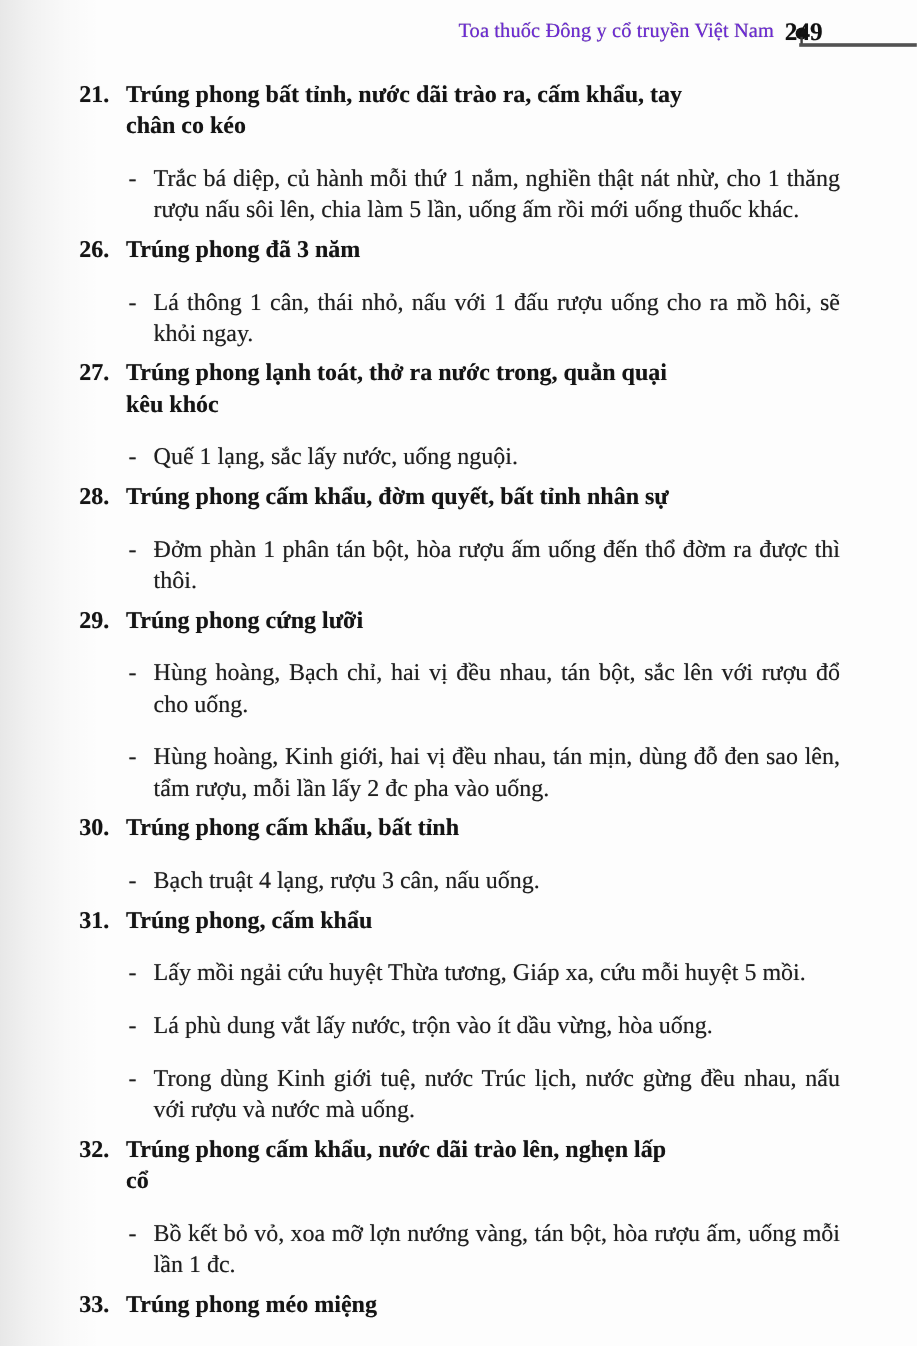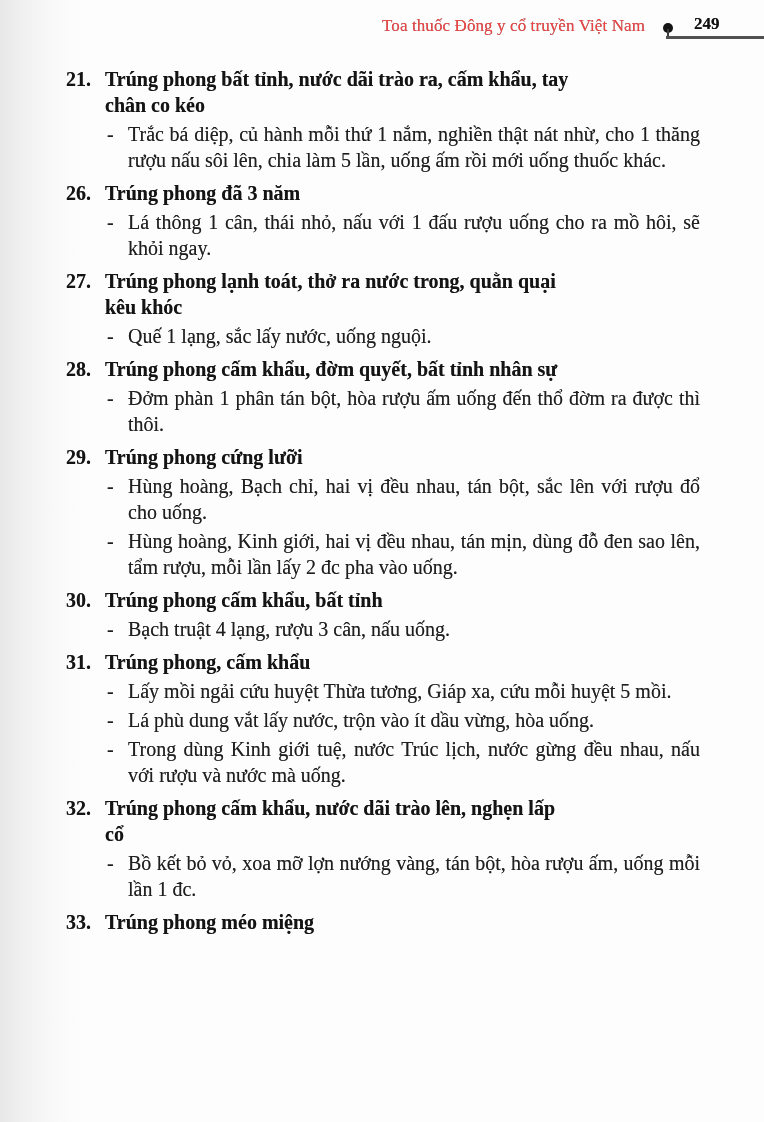--- a/index.html
+++ b/index.html
@@ -13,58 +13,58 @@
     text-shadow: 0 0 0.6px rgba(25,25,25,0.55);
   }
   
   .scan-edge {
     position: absolute; left: 0; top: 0; bottom: 0; width: 84px;
     background: linear-gradient(90deg, rgba(0,0,0,0.085) 0px, rgba(0,0,0,0.05) 22px, rgba(0,0,0,0.015) 55px, rgba(0,0,0,0) 84px);
     pointer-events: none;
   }
   .running-title {
     position: absolute; top: 16px; right: 119px;
-    font-size: 17px; letter-spacing: 0.1px; color: #ef4444;
+    font-size: 17px; letter-spacing: 0.1px; color: #6d28d9;
   }
   .bullet-dot {
     position: absolute; top: 23px; left: 663px;
     width: 10px; height: 10px; border-radius: 50%; background: #151515;
   }
   .bullet-stem {
     position: absolute; top: 29px; left: 667px;
     width: 2px; height: 9px; background: #3c3c3c;
   }
   .header-rule {
     position: absolute; top: 36px; left: 666px; right: 0;
     height: 3px; background: #525252;
   }
   .page-number {
-    position: absolute; top: 14px; left: 694px;
-    font-size: 17px; font-weight: 700; color: #111;
+    position: absolute; top: 14px; left: 654px;
+    font-size: 21px; font-weight: 700; color: #111;
   }
   .content {
     position: absolute; top: 66px; left: 66px; width: 634px;
   }
   .entry { margin-top: 7px; }
   .entry:first-child { margin-top: 0; }
   .entry-heading {
     font-size: 20px; font-weight: 700; line-height: 26px;
     color: #141414;
     padding-left: 39px; text-indent: -39px;
     margin-bottom: 2px;
   }
   .entry-number {
     display: inline-block; width: 39px; text-indent: 0;
   }
   .title-line2 { display: block; text-indent: 0; font-family: Liberation Serif, serif; }
   .remedy {
     font-size: 20px; line-height: 26px;
     text-align: justify;
     padding-left: 62px; text-indent: -21px;
-    margin-top: 3px;
+    margin-top: 18px;
     color: #1f1f1f;
   }
   .dash-marker { display: inline-block; width: 21px; text-indent: 0; }
 </style>
 </head>
 <body>
 
 <div class="scan-edge"></div>
 
 <div class="running-title">Toa thuốc Đông y cổ truyền Việt Nam</div>

